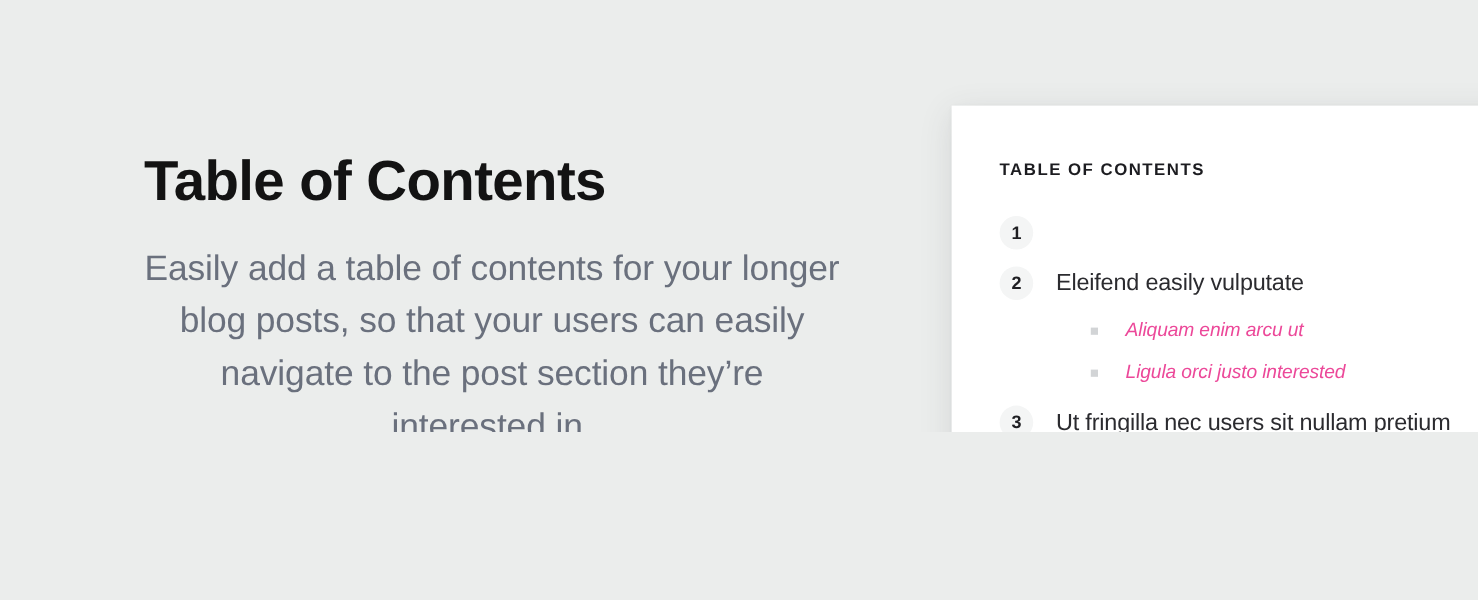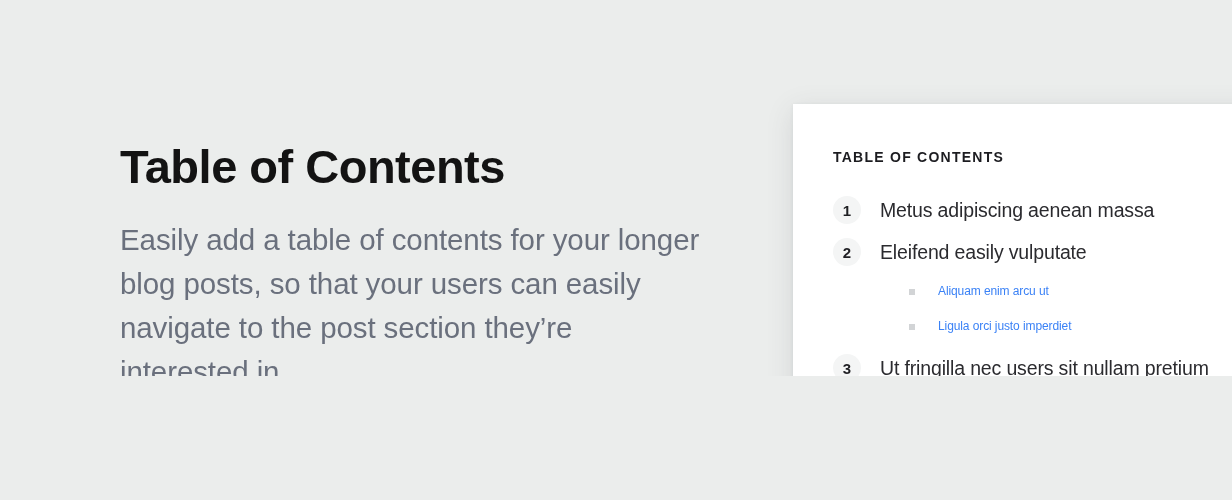--- a/index.html
+++ b/index.html
@@ -13,21 +13,20 @@
     font-family: "Liberation Sans", sans-serif;
     overflow: hidden;
     position: relative;
   }
 
   .stage {
     position: relative;
     width: 1232px;
     height: 360px;
     overflow: hidden;
-    margin-top: 16px;
   }
 
   
   .left-col {
     position: absolute;
     left: 120px;
     top: 122px;
     width: 600px;
   }
 
@@ -44,20 +43,21 @@
 
   .page-desc {
     margin: 0;
     margin-top: 22px;
     font-size: 29.5px;
     line-height: 44px;
     font-weight: 400;
     color: #6a707d;
     letter-spacing: -0.1px;
     width: 580px;
+    text-align: center;
   }
 
   
   .toc-card {
     position: absolute;
     left: 793px;
     top: 88px;
     width: 520px;
     height: 326px;
     background: #ffffff;
@@ -133,60 +133,60 @@
 
   .toc-bullet {
     flex: 0 0 auto;
     width: 6px;
     height: 6px;
     background: #d2d4d6;
     margin-right: 23px;
   }
 
   .toc-subtext {
-    font-size: 12px;
+    font-size: 16px;
     line-height: 23px;
-    color: #3b82f6;
+    color: #ec4899;
     font-weight: 400;
     letter-spacing: -0.1px;
+    font-style: italic;
   }
 </style>
 </head>
 <body>
 
 <div class="stage">
 
   <div class="left-col">
     <h1 class="page-title">Table of Contents</h1>
     <p class="page-desc">Easily add a table of contents for your longer blog posts, so that your users can easily navigate to the post section they’re interested in.</p>
   </div>
 
   <div class="toc-card">
     <div class="toc-heading">TABLE OF CONTENTS</div>
 
     <ul class="toc-list">
 
       <li class="toc-item">
         <span class="toc-badge">1</span>
-        <span class="toc-text">Metus adipiscing aenean massa</span>
       </li>
 
       <li class="toc-item">
         <span class="toc-badge">2</span>
         <span class="toc-text">Eleifend easily vulputate</span>
       </li>
 
       <ul class="toc-sublist">
         <li class="toc-subitem">
           <span class="toc-bullet"></span>
           <span class="toc-subtext">Aliquam enim arcu ut</span>
         </li>
         <li class="toc-subitem">
           <span class="toc-bullet"></span>
-          <span class="toc-subtext">Ligula orci justo imperdiet</span>
+          <span class="toc-subtext">Ligula orci justo interested</span>
         </li>
       </ul>
 
       <li class="toc-item">
         <span class="toc-badge">3</span>
         <span class="toc-text">Ut fringilla nec users sit nullam pretium</span>
       </li>
 
     </ul>
   </div>

